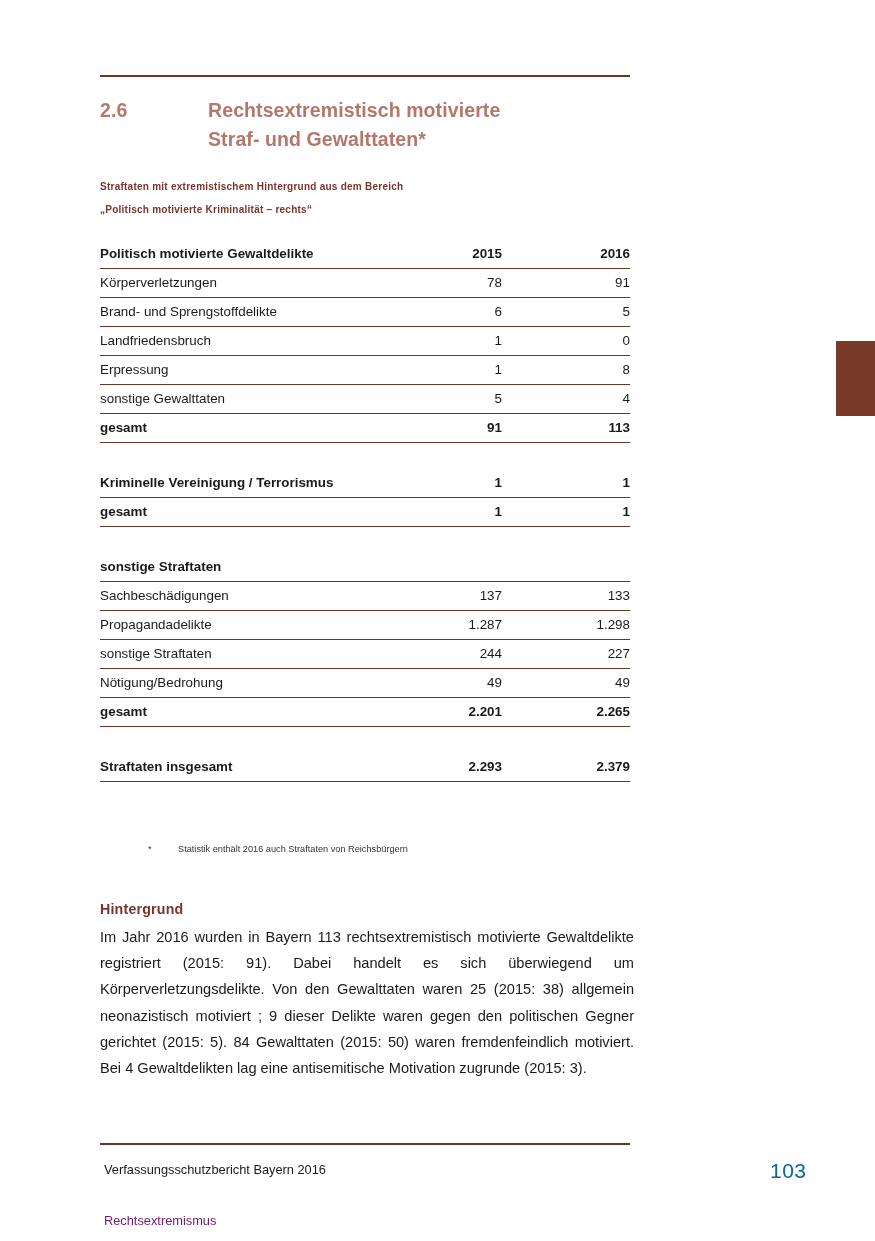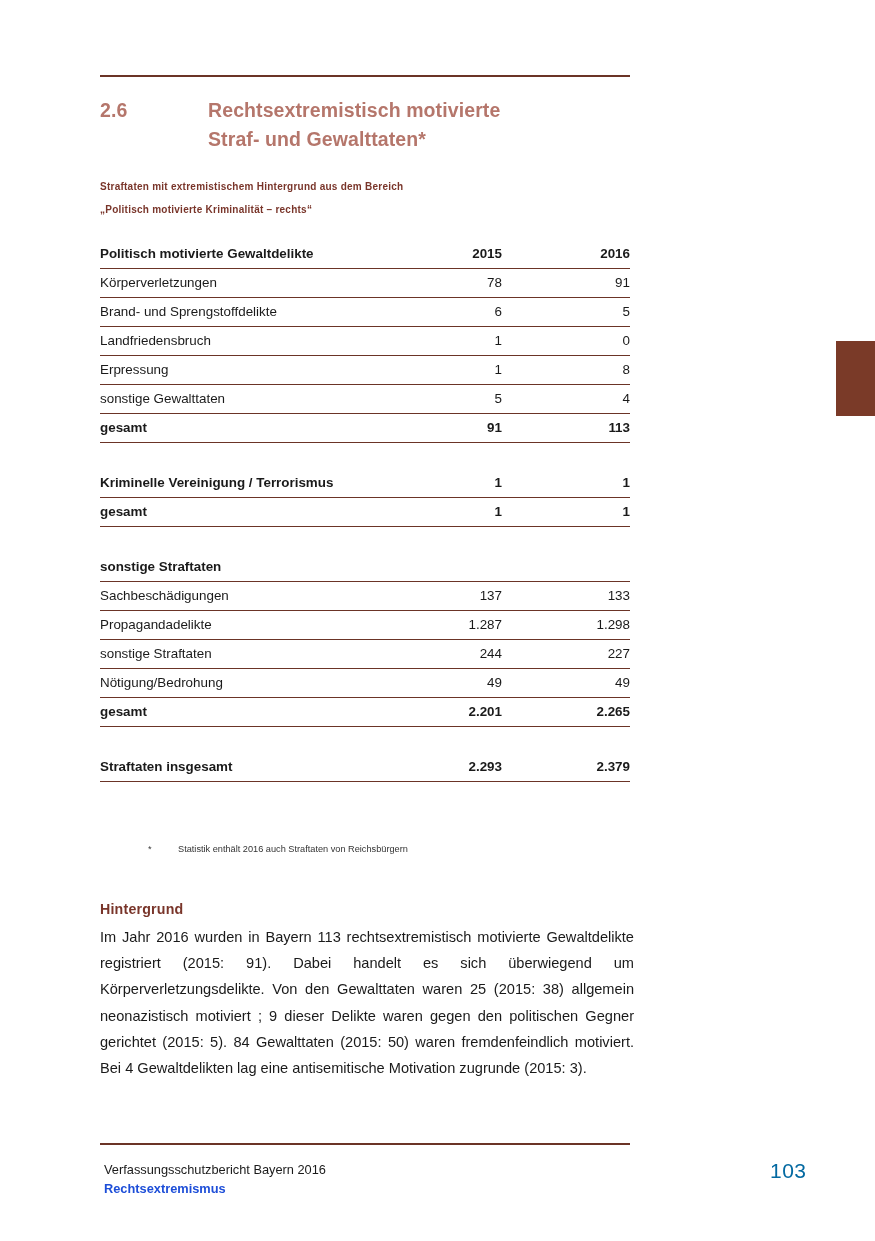--- a/index.html
+++ b/index.html
@@ -170,22 +170,23 @@
   }
   .footer-left {
     position: absolute;
     left: 104px;
     top: 1160px;
     font-size: 12.8px;
     line-height: 19px;
     color: #1a1a1a;
   }
   .footer-left .f2 {
-    color: #1d4ed8;
-    font-weight: bold;
+    color: #701a75;
+    font-weight: normal;
+    margin-top: 32px;
   }
   .page-num {
     position: absolute;
     left: 770px;
     top: 1159px;
     font-size: 21px;
     color: #0369a1;
     letter-spacing: 0.5px;
   }
 </style>

